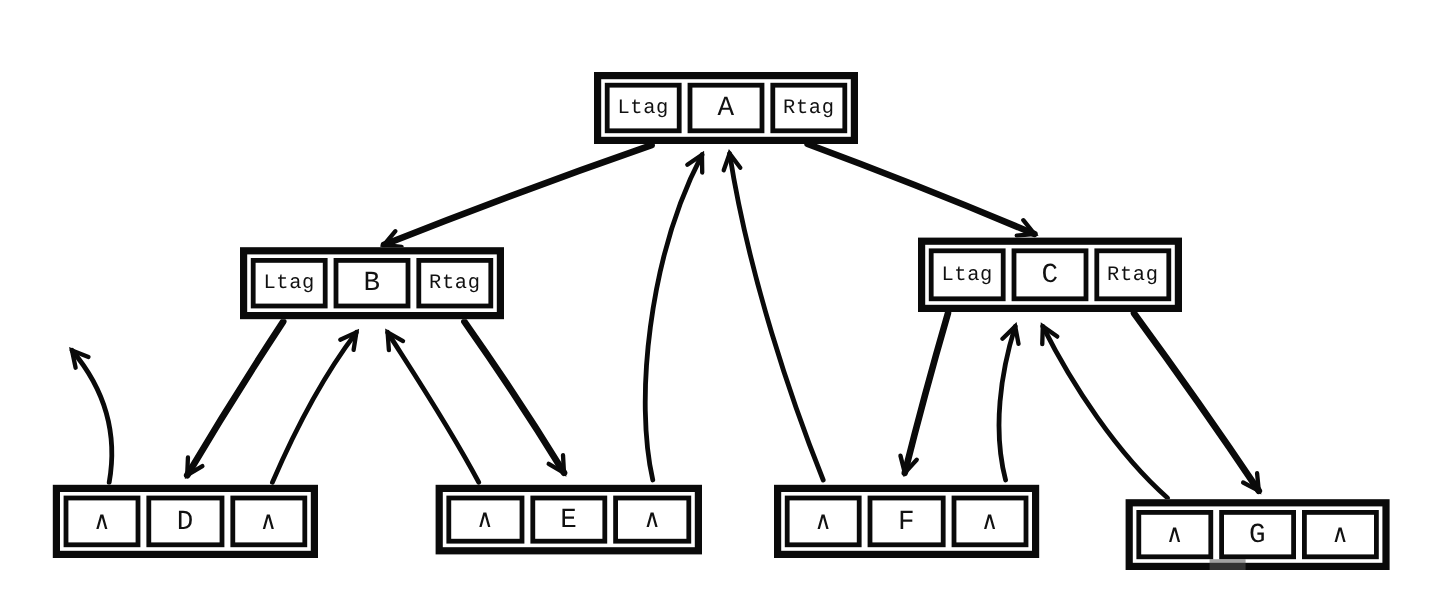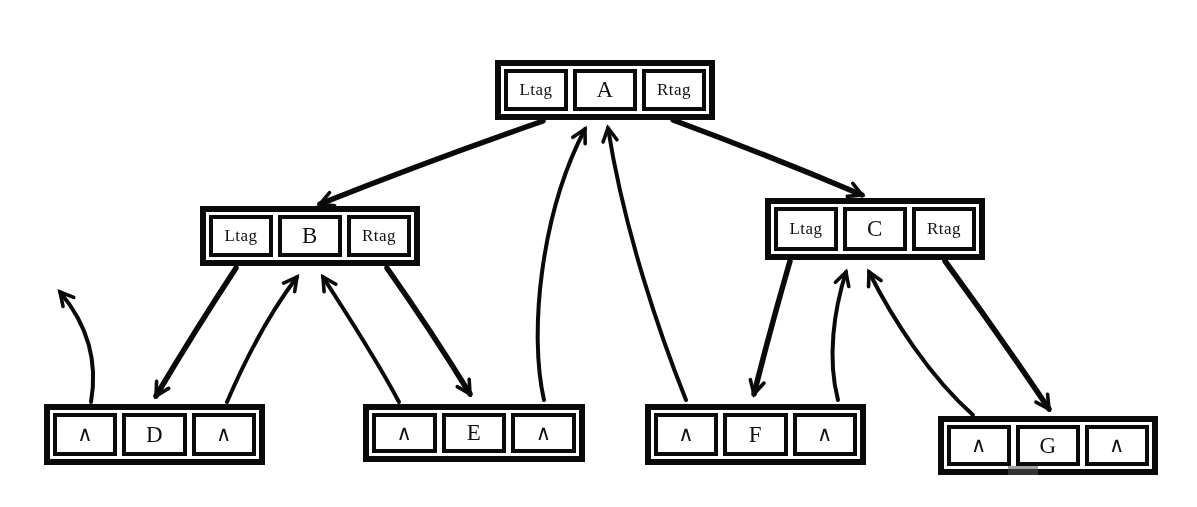--- a/index.html
+++ b/index.html
@@ -1,21 +1,21 @@
 <!DOCTYPE html>
 <html><head>
 <meta charset="utf-8">
 <style>
   html,body{margin:0;padding:0;background:#fff;}
   #stage{
     position:relative;
     width:1197px;height:507px;
     background:#ffffff;
     overflow:hidden;
-    font-family:Liberation Serif, serif;
+    font-family:Liberation Mono, monospace;
     color:#000;
   }
   .node{
     position:absolute;
     box-sizing:border-box;
     display:flex;
     border:6px solid #0a0a0a;
     background:#fff;
     padding:3px;
     gap:5px;

